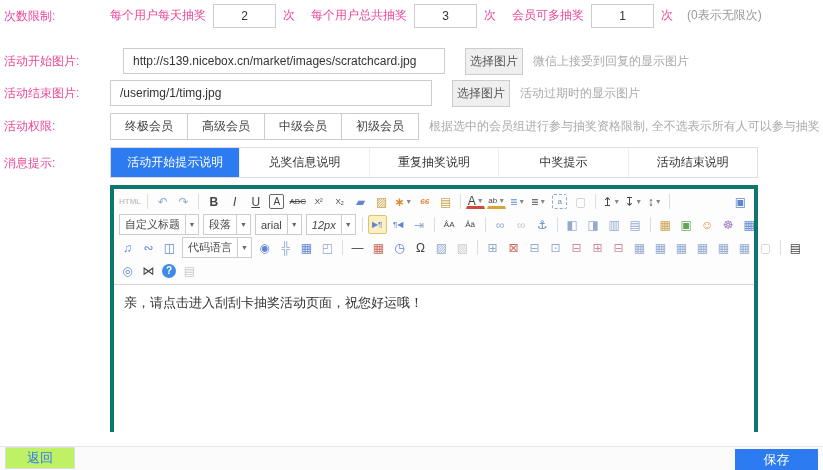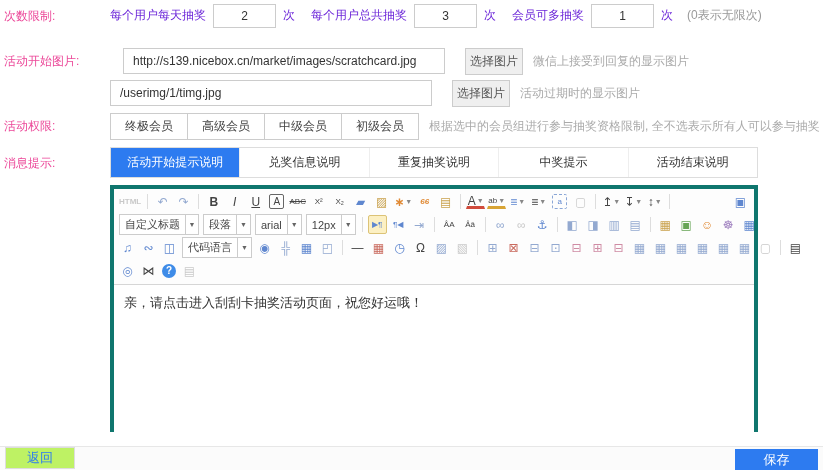--- a/index.html
+++ b/index.html
@@ -5,21 +5,21 @@
   * { margin:0; padding:0; box-sizing:border-box; }
   html,body { width:823px; height:470px; overflow:hidden; background:#fff;
     font-family:"Liberation Sans","DejaVu Sans",sans-serif; }
   .page { position:relative; width:823px; height:470px; background:#fff; }
 
   
   .form-row { position:absolute; left:0; width:823px; display:flex; align-items:center; }
   .flabel { position:absolute; left:4px; top:50%; transform:translateY(-50%);
     width:100px; font-size:12px; color:#ec4899; }
   .fcontent { position:absolute; left:110px; top:0; display:flex; align-items:center; }
-  .inline-label { font-size:12px; color:#6d28d9; white-space:nowrap; }
+  .inline-label { font-size:12px; color:#ec4899; white-space:nowrap; }
   .hint { font-size:12px; color:#aaa; white-space:nowrap; }
   input.num { width:63px; height:24px; border:1px solid #ccc; text-align:center;
     font-size:12px; color:#333; margin:0 7px; background:#fff; }
   input.url { width:322px; height:26px; border:1px solid #ccc; padding:0 9px;
     font-size:12px; color:#333; background:#fff; }
   .pick-btn { margin-left:20px; width:58px; height:27px; background:#efefef;
     border:1px solid #ccc; font-size:12px; color:#555; text-align:center;
     line-height:25px; cursor:pointer; }
   .pick-btn + .hint { margin-left:10px; }
 
@@ -109,20 +109,21 @@
   <div class="form-row" style="top:47px;height:28px;">
     <span class="flabel">活动开始图片:</span>
     <div class="fcontent" style="height:28px;padding-left:13px;">
       <input class="url" type="text" value="http://s139.nicebox.cn/market/images/scratchcard.jpg" style="">
       <span class="pick-btn">选择图片</span>
       <span class="hint">微信上接受到回复的显示图片</span>
     </div>
   </div>
 
   <div class="form-row" style="top:79px;height:28px;">
+    <span class="flabel">活动结束图片:</span>
     <div class="fcontent" style="height:28px;">
       <input class="url" type="text" value="/userimg/1/timg.jpg" style="">
       <span class="pick-btn">选择图片</span>
       <span class="hint">活动过期时的显示图片</span>
     </div>
   </div>
 
   <div class="form-row" style="top:147px;height:31px;">
     <span class="flabel">消息提示:</span>
     <div class="tab-strip" id="tab-strip">
@@ -183,21 +184,21 @@
             <span class="sel-caret">▼</span>
           </span>
           <span class="tb-select" style="width: 96px;">
             <span class="sel-label">段落</span>
             <span class="sel-caret">▼</span>
           </span>
           <span class="tb-select" style="width: 74px;">
             <span class="sel-label">arial</span>
             <span class="sel-caret">▼</span>
           </span>
-          <span class="tb-select" style="width: 70px;">
+          <span class="tb-select" style="width: 70px; font-style: italic;">
             <span class="sel-label">12px</span>
             <span class="sel-caret">▼</span>
           </span>
           <span class="tb-sep"></span>
           <span class="tb-icon blue tiny active">▶¶</span>
           <span class="tb-icon blue tiny">¶◀</span>
           <span class="tb-icon steel">⇥</span>
           <span class="tb-sep"></span>
           <span class="tb-icon dark tiny">ÂA</span>
           <span class="tb-icon dark tiny">Ââ</span>

